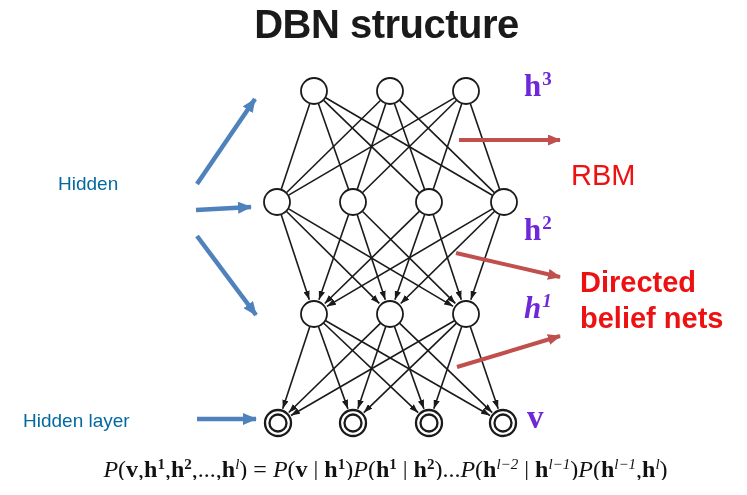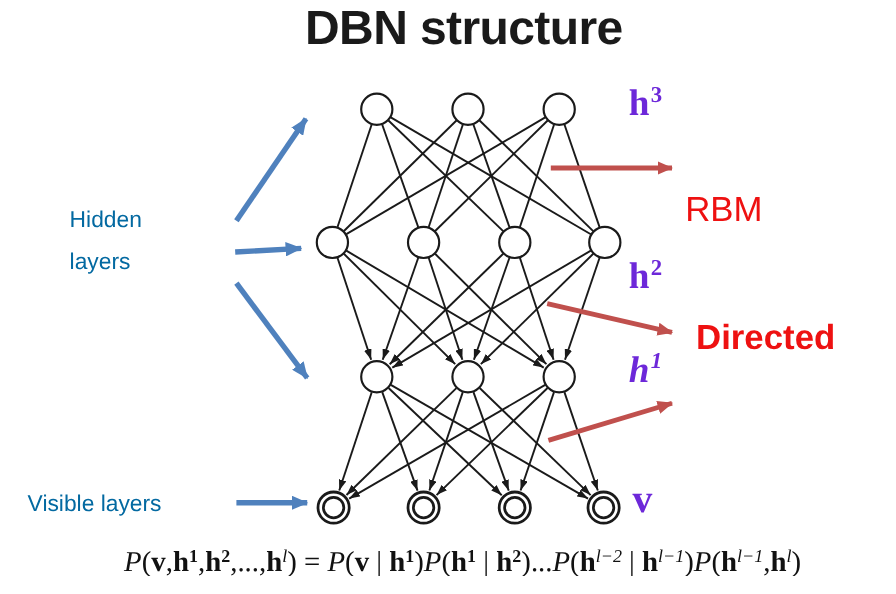--- a/index.html
+++ b/index.html
@@ -106,29 +106,29 @@
       <line x1="459" y1="140" x2="560" y2="140" stroke="#c0504d" stroke-width="4" marker-end="url(#mk-red)"></line>
       <line x1="456" y1="253" x2="560" y2="277" stroke="#c0504d" stroke-width="4" marker-end="url(#mk-red)"></line>
       <line x1="457" y1="367" x2="560" y2="336" stroke="#c0504d" stroke-width="4" marker-end="url(#mk-red)"></line>
     </svg>
 
   <div class="abs title">DBN structure</div>
 
 
   <div class="abs blue-label" id="hidden-label">
     <span>Hidden</span><br>
-    <span>layers</span>
   </div>
 
-  <div class="abs blue-label" id="visible-label">Visible layers</div>
+  <div class="abs blue-label" id="visible-label">Hidden layer</div>
 
   <div class="abs red-label" id="rbm-label">RBM</div>
 
   <div class="abs red-label" id="directed-label">
     <span>Directed</span><br>
+    <span>belief nets</span>
   </div>
 
   <div class="abs layer-label" id="ll-h3">
     <span>h</span><span class="lsup">3</span>
   </div>
   <div class="abs layer-label" id="ll-h2">
     <span>h</span><span class="lsup">2</span>
   </div>
   <div class="abs layer-label" id="ll-h1">
     <span>h</span><span class="lsup">1</span>

